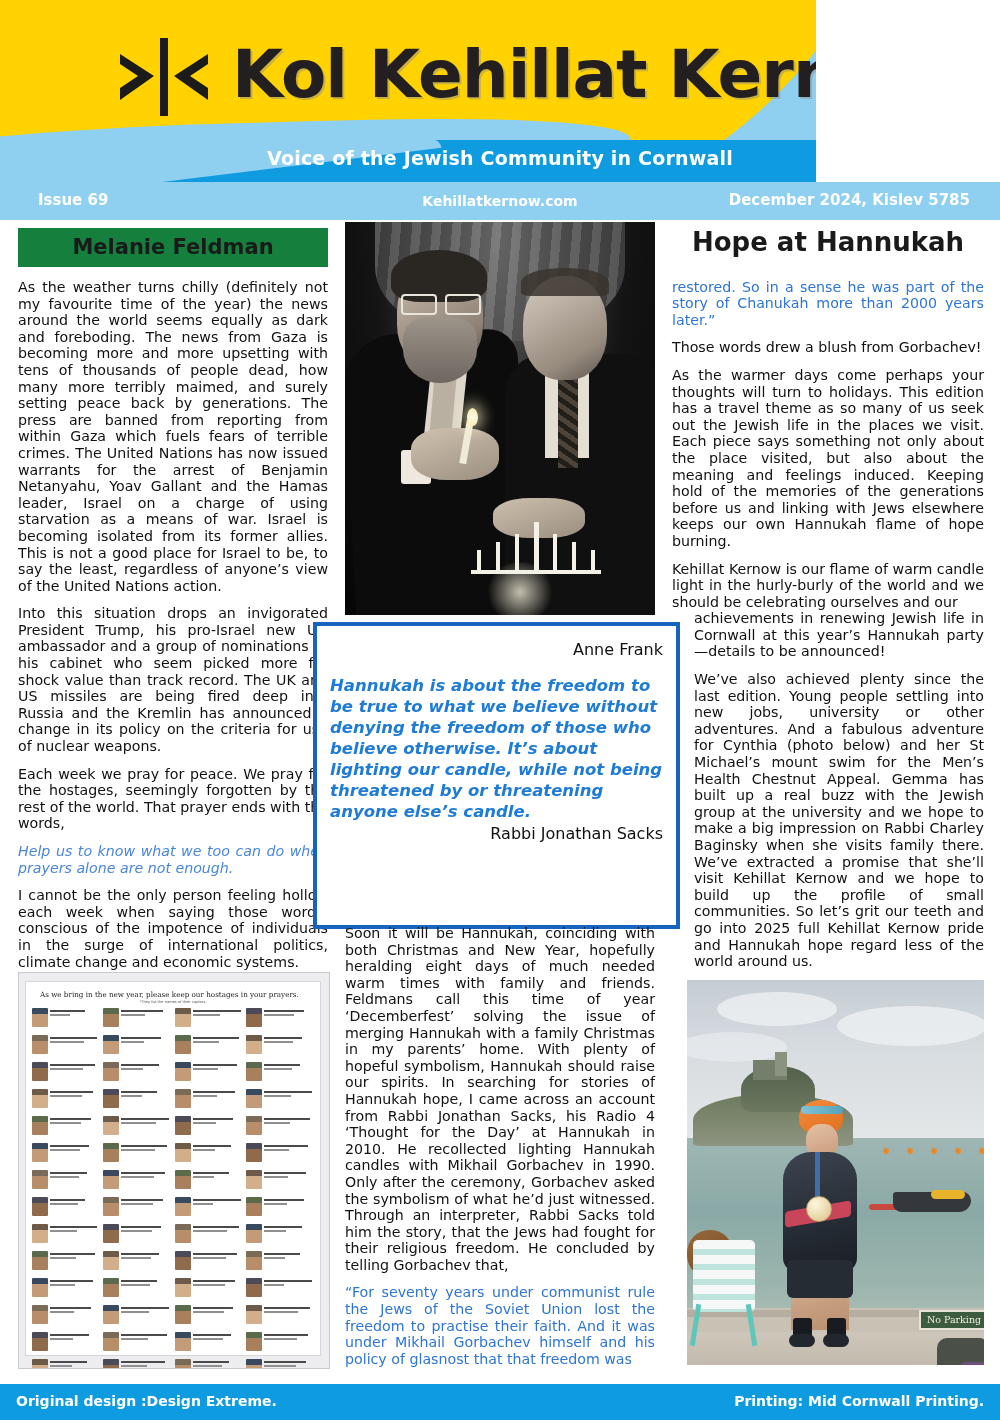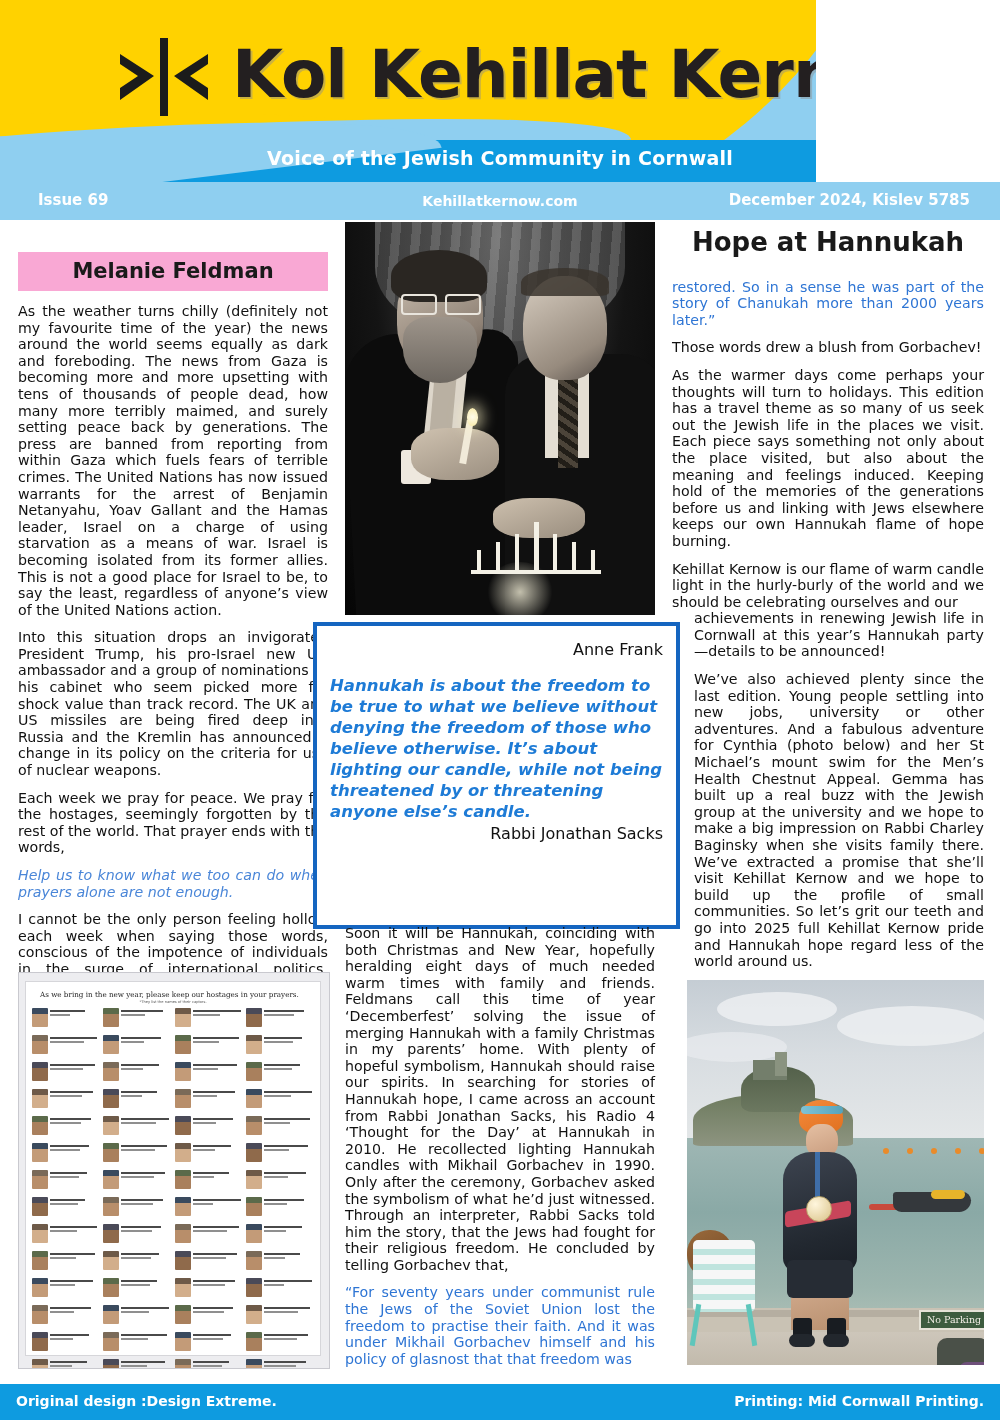--- a/index.html
+++ b/index.html
@@ -72,25 +72,24 @@
     position:absolute;right:30px;top:9px;font-size:15px;font-weight:bold;color:#ffffff;
   }
 
   
   .col{position:absolute;top:228px;}
   .col-left{left:18px;width:310px;}
   .col-mid{left:345px;width:310px;}
   .col-right{left:672px;width:312px;}
 
   .byline-bar{
-    background:#f9a8d4;color:#1a1a1a;
+    background:#15803d;color:#1a1a1a;
     font-size:21px;font-weight:bold;text-align:center;
     padding:7px 0 8px 0;
     margin-bottom:12px;
-    margin-top:24px;
   }
   .section-title{
     font-size:26px;font-weight:bold;color:#1a1a1a;text-align:center;
     margin:0 0 22px 0;line-height:1.1;
   }
 
   p.body{
     font-size:14.2px;line-height:16.6px;color:#111;
     text-align:justify;margin:0 0 11px 0;
     hyphens:auto;

